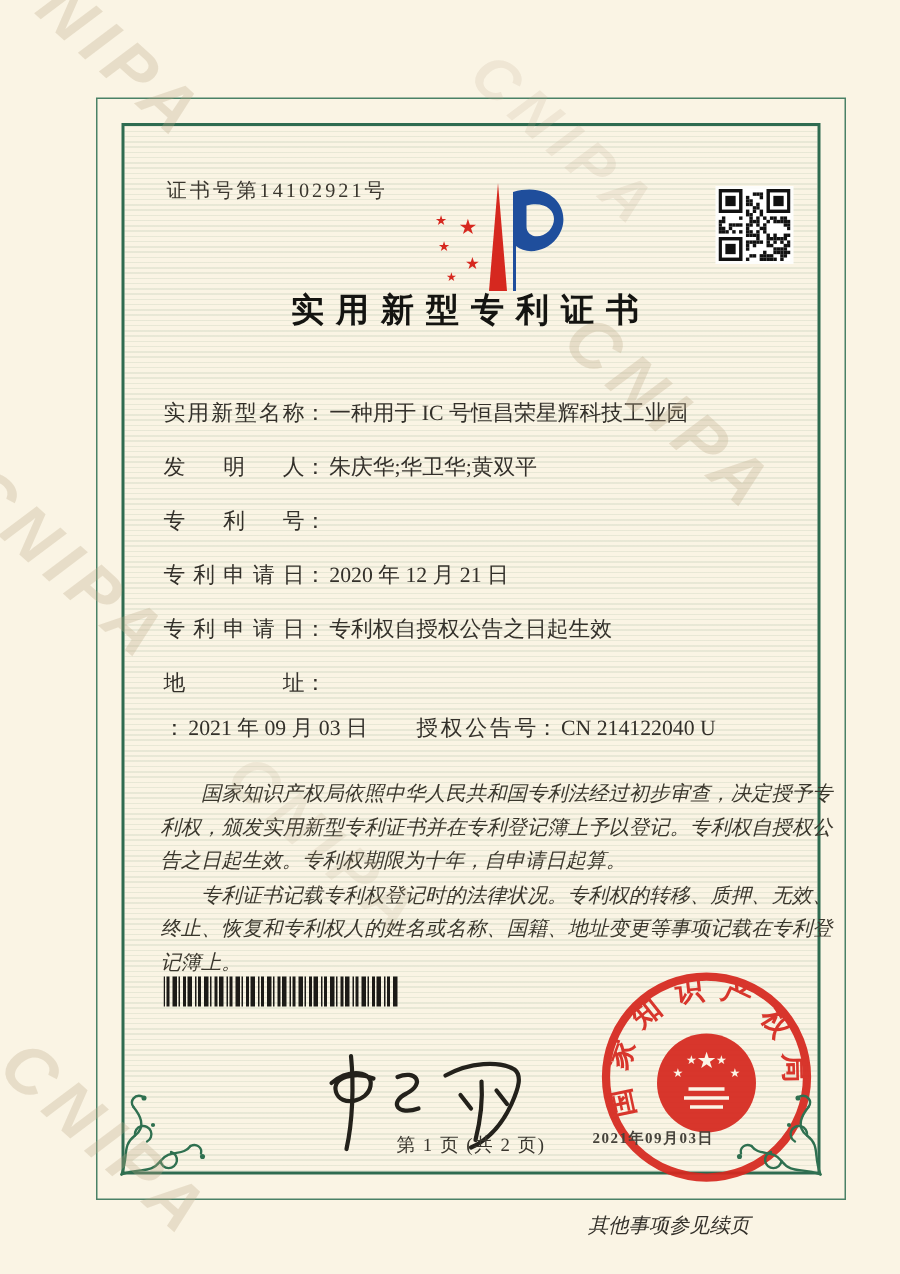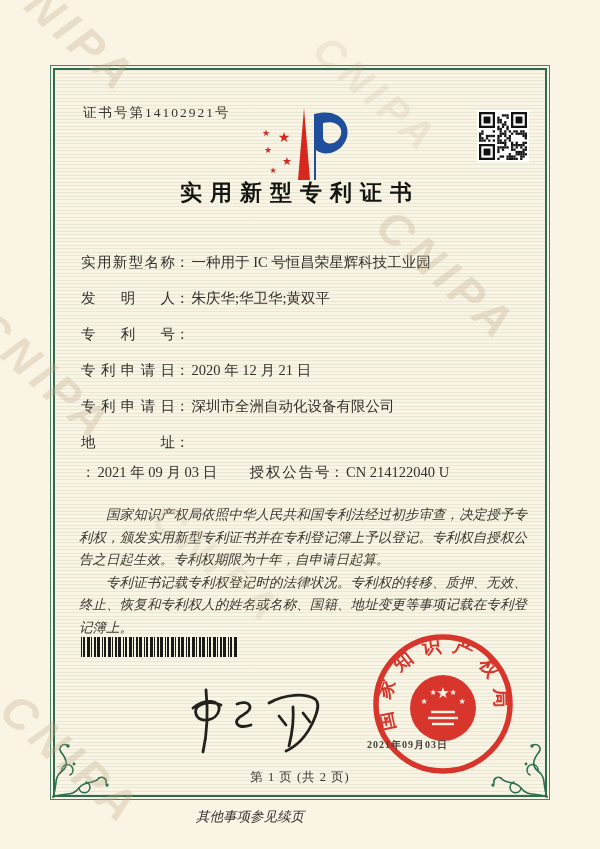--- a/index.html
+++ b/index.html
@@ -3,22 +3,22 @@
 <meta charset="utf-8">
 <style>
   html,body{margin:0;padding:0;background:#e8e4d8;}
   .page{position:relative;width:600px;height:849px;background:#faf4e4;overflow:hidden;
         font-family:"Liberation Serif",serif;color:#2e2b26;}
   
   .wm{position:absolute;font-family:"Liberation Sans",sans-serif;font-weight:bold;font-style:italic;
       color:rgba(188,168,136,0.30);transform:rotate(42deg);letter-spacing:6px;z-index:3;
       white-space:nowrap;pointer-events:none;}
   
-  .border-outer{position:absolute;left:50px;top:65px;width:500px;height:735px;
-      border:1px solid #4a8166;padding:2px;box-sizing:border-box;z-index:2;}
+  .border-outer{position:absolute;left:64px;top:65px;width:500px;height:735px;
+      border:1px solid #4a8166;padding:16px;box-sizing:border-box;z-index:2;}
   .border-inner{width:100%;height:100%;border:2.5px solid #2e6b50;box-sizing:border-box;position:relative;
       background:repeating-linear-gradient(0deg,rgba(122,156,126,0.14) 0 1px,rgba(0,0,0,0) 1px 3.5px);}
   .content{position:absolute;inset:0;z-index:4;}
   .cert-no{position:absolute;left:28px;top:34px;font-size:13.5px;letter-spacing:2px;color:#3a362e;}
   .logo{position:absolute;left:196px;top:34px;}
   .qr{position:absolute;right:16px;top:40px;background:#fdfdfb;padding:2px;}
   .title{position:absolute;top:108px;left:0;width:100%;text-align:center;font-size:22px;
       font-weight:bold;letter-spacing:8px;color:#141411;}
   .fields{position:absolute;left:26px;top:182px;width:446px;font-size:14.5px;color:#33302a;}
   .f-row{display:flex;margin-bottom:15px;line-height:21px;align-items:flex-end;}
@@ -33,21 +33,21 @@
   .legal p{margin:0;text-indent:2em;}
   .barcode{position:absolute;left:26px;top:566px;}
   .sig-block{position:absolute;left:34px;top:622px;font-size:15px;font-weight:600;
       line-height:30px;color:#2b2923;}
   .sig-svg{position:absolute;left:118px;top:608px;}
   .seal{position:absolute;left:304px;top:550px;opacity:0.93;}
   .seal-date{position:absolute;left:312px;top:668px;font-size:10px;font-weight:bold;
       letter-spacing:1px;color:#45423a;z-index:6;}
   .page-num{position:absolute;bottom:9px;left:0;width:100%;text-align:center;font-size:12.5px;
       letter-spacing:1px;color:#3a372f;}
-  .footer-note{position:absolute;left:0;top:808px;width:500px;text-align:center;font-size:13.5px;
+  .footer-note{position:absolute;left:0;top:808px;width:500px;text-align:right;font-size:13.5px;
       font-style:italic;color:#33302a;z-index:4;}
   .corner{position:absolute;z-index:5;pointer-events:none;}
   .corner.bl{left:-5px;bottom:-5px;}
   .corner.br{right:-5px;bottom:-5px;transform:scaleX(-1);}
 </style>
 </head>
 <body>
 
 <div class="page">
 
@@ -261,21 +261,21 @@
               <span class="f-colon">：</span>
           </div>
           <div class="f-row">
             <span class="f-label">专利申请日</span>
               <span class="f-colon">：</span>
             <span class="f-value">2020 年 12 月 21 日</span>
           </div>
           <div class="f-row">
             <span class="f-label">专利申请日</span>
               <span class="f-colon">：</span>
-            <span class="f-value">深圳市全洲自动化设备有限公司</span>
+            <span class="f-value">专利权自授权公告之日起生效</span>
           </div>
           <div class="f-row addr">
             <span class="f-label">地址</span>
               <span class="f-colon">：</span>
           </div>
           <div class="f-row">
               <span class="f-colon">：</span>
             <span class="g-val">2021 年 09 月 03 日</span>
             <span class="g-label">授权公告号</span>
               <span class="f-colon">：</span>

